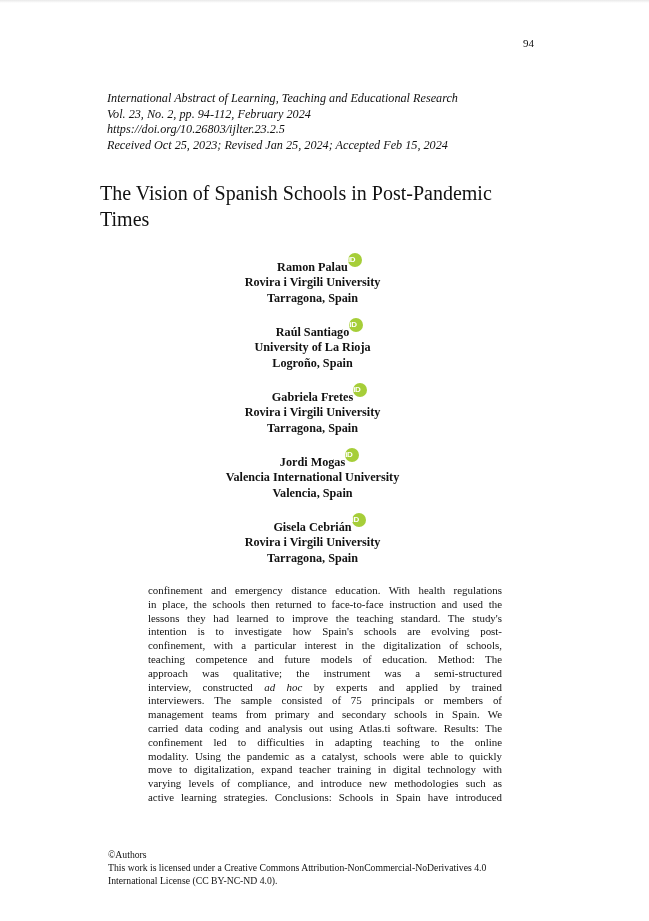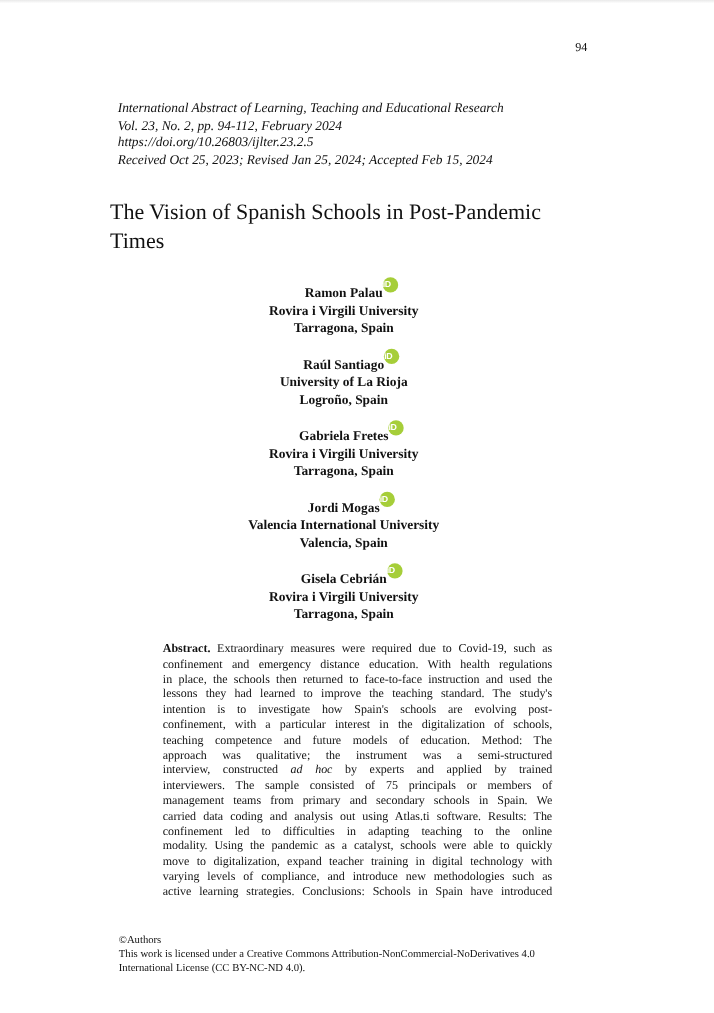--- a/index.html
+++ b/index.html
@@ -161,23 +161,20 @@
   </div>
   <div class="author-block">
     <div><span class="author-name"><span>Gisela Cebrián</span><span class="orcid">iD</span></span></div>
     <div class="author-aff">Rovira i Virgili University</div>
     <div class="author-loc">Tarragona, Spain</div>
   </div>
 </div>
 
 <div class="abstract">
   <span class="line">
-      <span class="line-inner"><span class="label">Abstract.</span><span> Extraordinary measures were required due to Covid-19, such as</span></span>
-    </span>
-  <span class="line">
       <span class="line-inner">confinement and emergency distance education. With health regulations</span>
     </span>
   <span class="line">
       <span class="line-inner">in place, the schools then returned to face-to-face instruction and used the</span>
     </span>
   <span class="line">
       <span class="line-inner">lessons they had learned to improve the teaching standard. The study's</span>
     </span>
   <span class="line">
       <span class="line-inner">intention is to investigate how Spain's schools are evolving post-</span>

